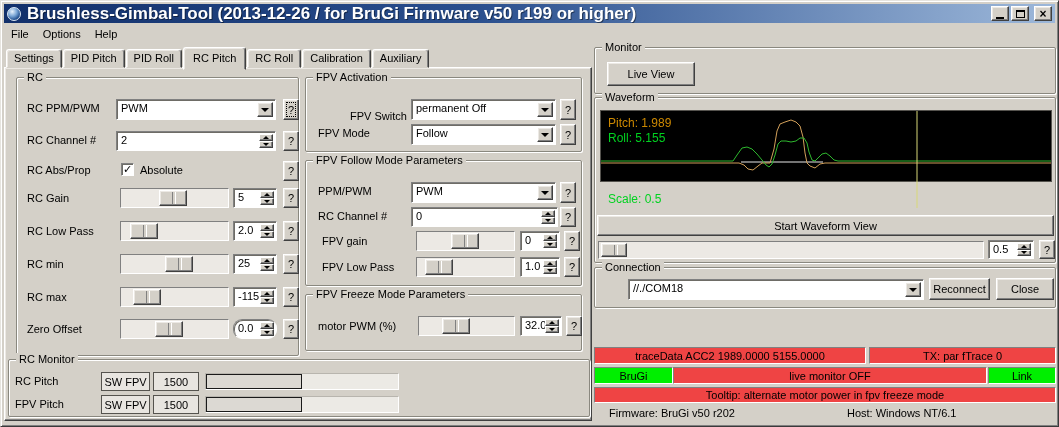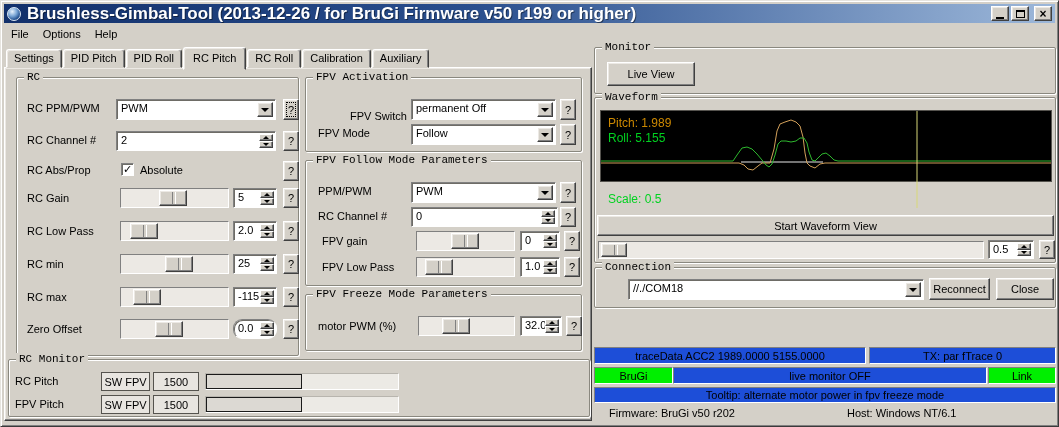--- a/index.html
+++ b/index.html
@@ -37,21 +37,21 @@
   .tab{background:#d4d0c8;border:1px solid;border-color:#ffffff #404040 #d4d0c8 #ffffff;
     box-shadow:inset -1px 0 0 #808080, inset 1px 1px 0 #ece9e4;
     border-radius:3px 3px 0 0;padding:2px 7px 3px;margin-right:1px;position:relative;}
   .tab.active{padding:4px 9px 5px;z-index:7;margin-bottom:-2px;}
   .tabpage{left:3px;top:66px;width:588px;height:354px;background:#d4d0c8;
     border:1px solid;border-color:#ffffff #404040 #404040 #ffffff;
     box-shadow:inset -1px -1px 0 #808080, inset 1px 1px 0 #ece9e4;z-index:5;}
   
   .group{position:absolute;border:1px solid #8a887f;border-radius:2px;
     box-shadow:inset 1px 1px 0 #ffffff,1px 1px 0 #ffffff;}
-  .legend{position:absolute;top:-7px;left:7px;background:#d4d0c8;padding:0 3px;line-height:13px;white-space:nowrap;font-family:Liberation Mono, monospace;}
+  .legend{position:absolute;top:-7px;left:7px;background:#d4d0c8;padding:0 3px;line-height:13px;white-space:nowrap;}
   
   .lbl{position:absolute;white-space:nowrap;}
   .sunken{background:#fff;border:1px solid;border-color:#808080 #ffffff #ffffff #808080;
     box-shadow:inset 1px 1px 0 #6e6c66;}
   .combo{padding:2px 20px 0 4px;overflow:hidden;white-space:nowrap;}
   .arrow-box{position:absolute;right:2px;top:2px;bottom:2px;width:16px;background:#d4d0c8;
     border:1px solid;border-color:#ffffff #404040 #404040 #ffffff;
     box-shadow:inset -1px -1px 0 #808080, inset 1px 1px 0 #ece9e4;
     display:flex;align-items:center;justify-content:center;}
   .tri-down{width:0;height:0;border-left:4px solid transparent;border-right:4px solid transparent;border-top:4px solid #000;}
@@ -71,21 +71,21 @@
     box-shadow:inset -1px -1px 0 #808080, inset 1px 1px 0 #ece9e4;
     display:flex;align-items:center;justify-content:center;white-space:nowrap;}
   .help-btn{width:16px;}
   .help-btn.focused{outline:1px dotted #000;outline-offset:-4px;}
   .checkbox{width:13px;height:13px;background:#fff;border:1px solid;border-color:#808080 #fff #fff #808080;
     box-shadow:inset 1px 1px 0 #6e6c66;display:flex;align-items:center;justify-content:center;}
   .checkmark{font-size:11px;font-weight:bold;line-height:11px;margin-top:-1px;}
   .flat-box{background:#e8e5e0;border:1px solid #55534e;display:flex;align-items:center;justify-content:center;white-space:nowrap;}
   .bar-outer{position:absolute;background:#eceae5;border:1px solid #ffffff;border-top-color:#b8b5ae;border-left-color:#b8b5ae;}
   .bar-inner{position:absolute;left:0;top:0;bottom:0;width:50%;background:#dcd9d3;border:1px solid #1a1a1a;}
-  .cell{position:absolute;background:#1d4ed8;border:1px solid;border-color:#808080 #ffffff #ffffff #808080;
+  .cell{position:absolute;background:#ef4444;border:1px solid;border-color:#808080 #ffffff #ffffff #808080;
     display:flex;align-items:center;justify-content:center;white-space:nowrap;}
   .cell.green{background:#00ef00;}
   .wavebox{position:absolute;background:#000;border:1px solid #55534e;}
   .plain-text{position:absolute;white-space:nowrap;}
 </style>
 </head>
 <body>
 
 <div class="window">
 

